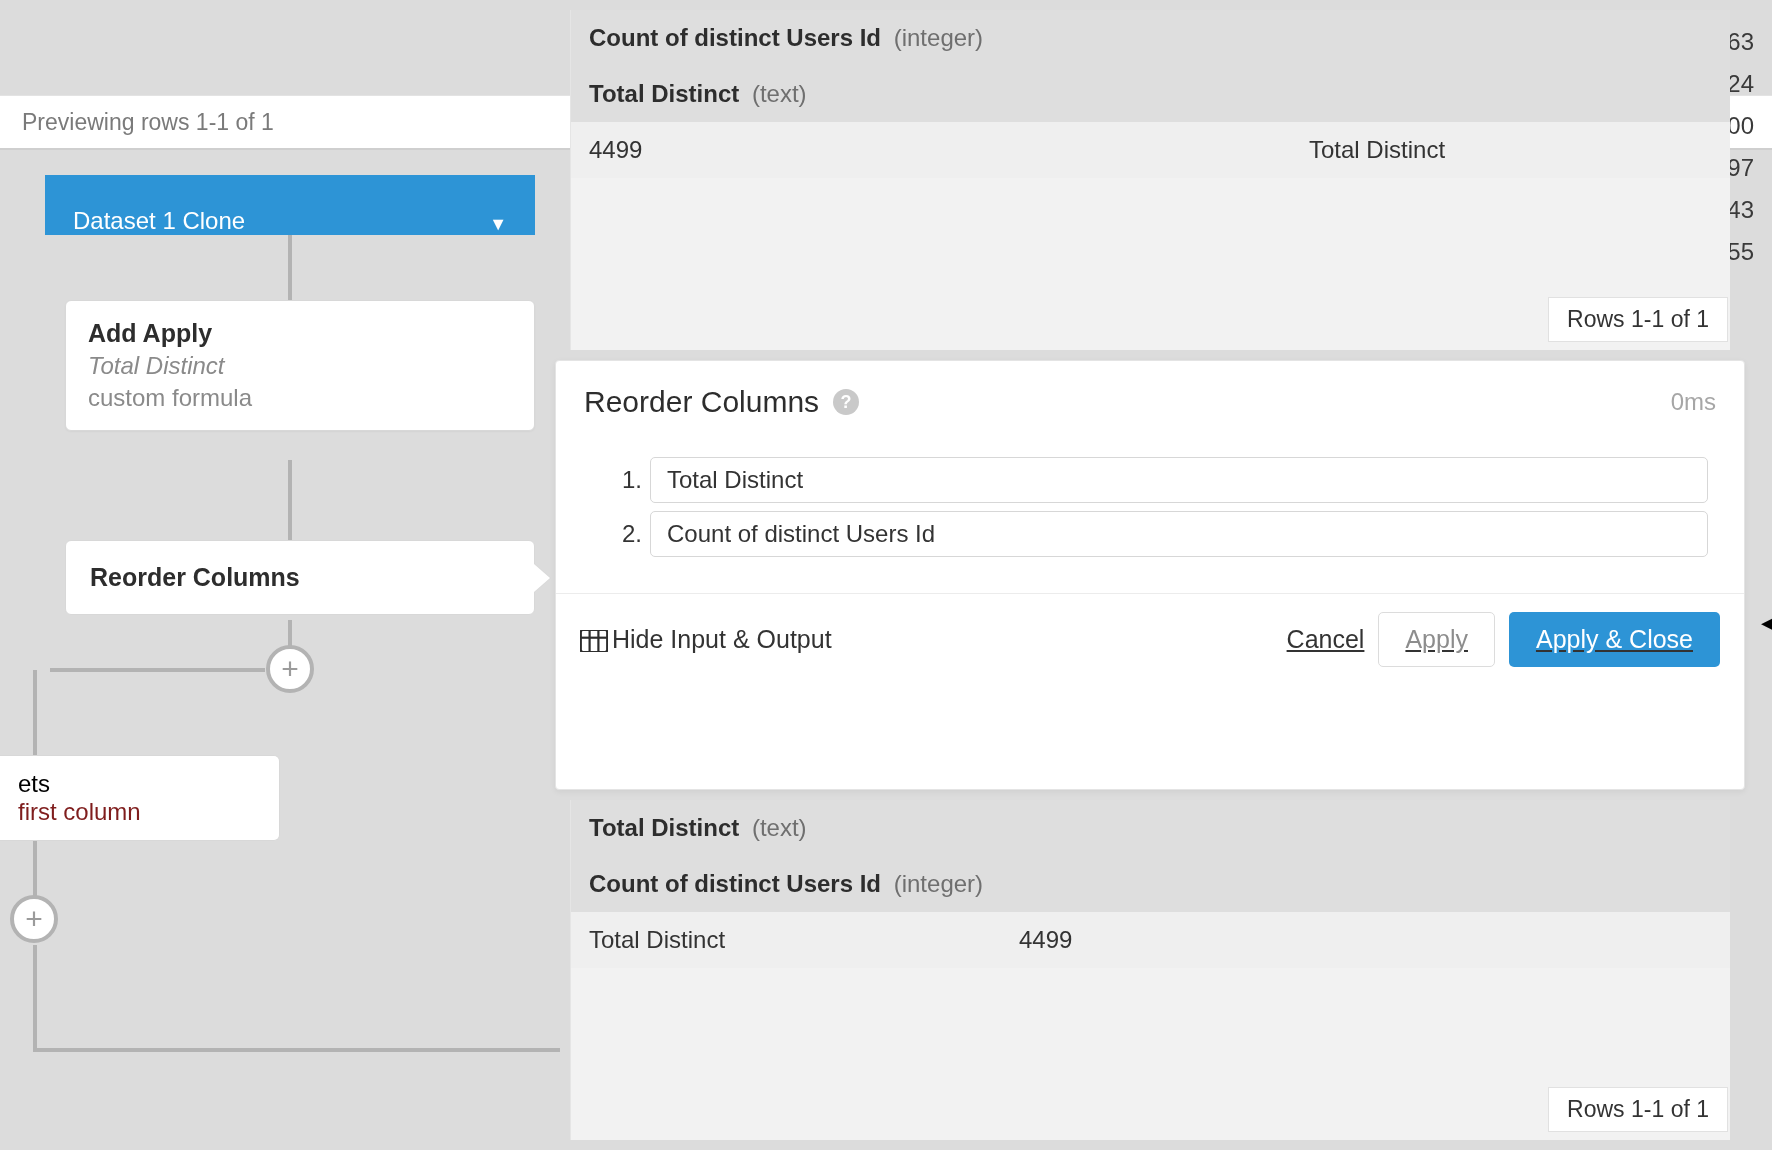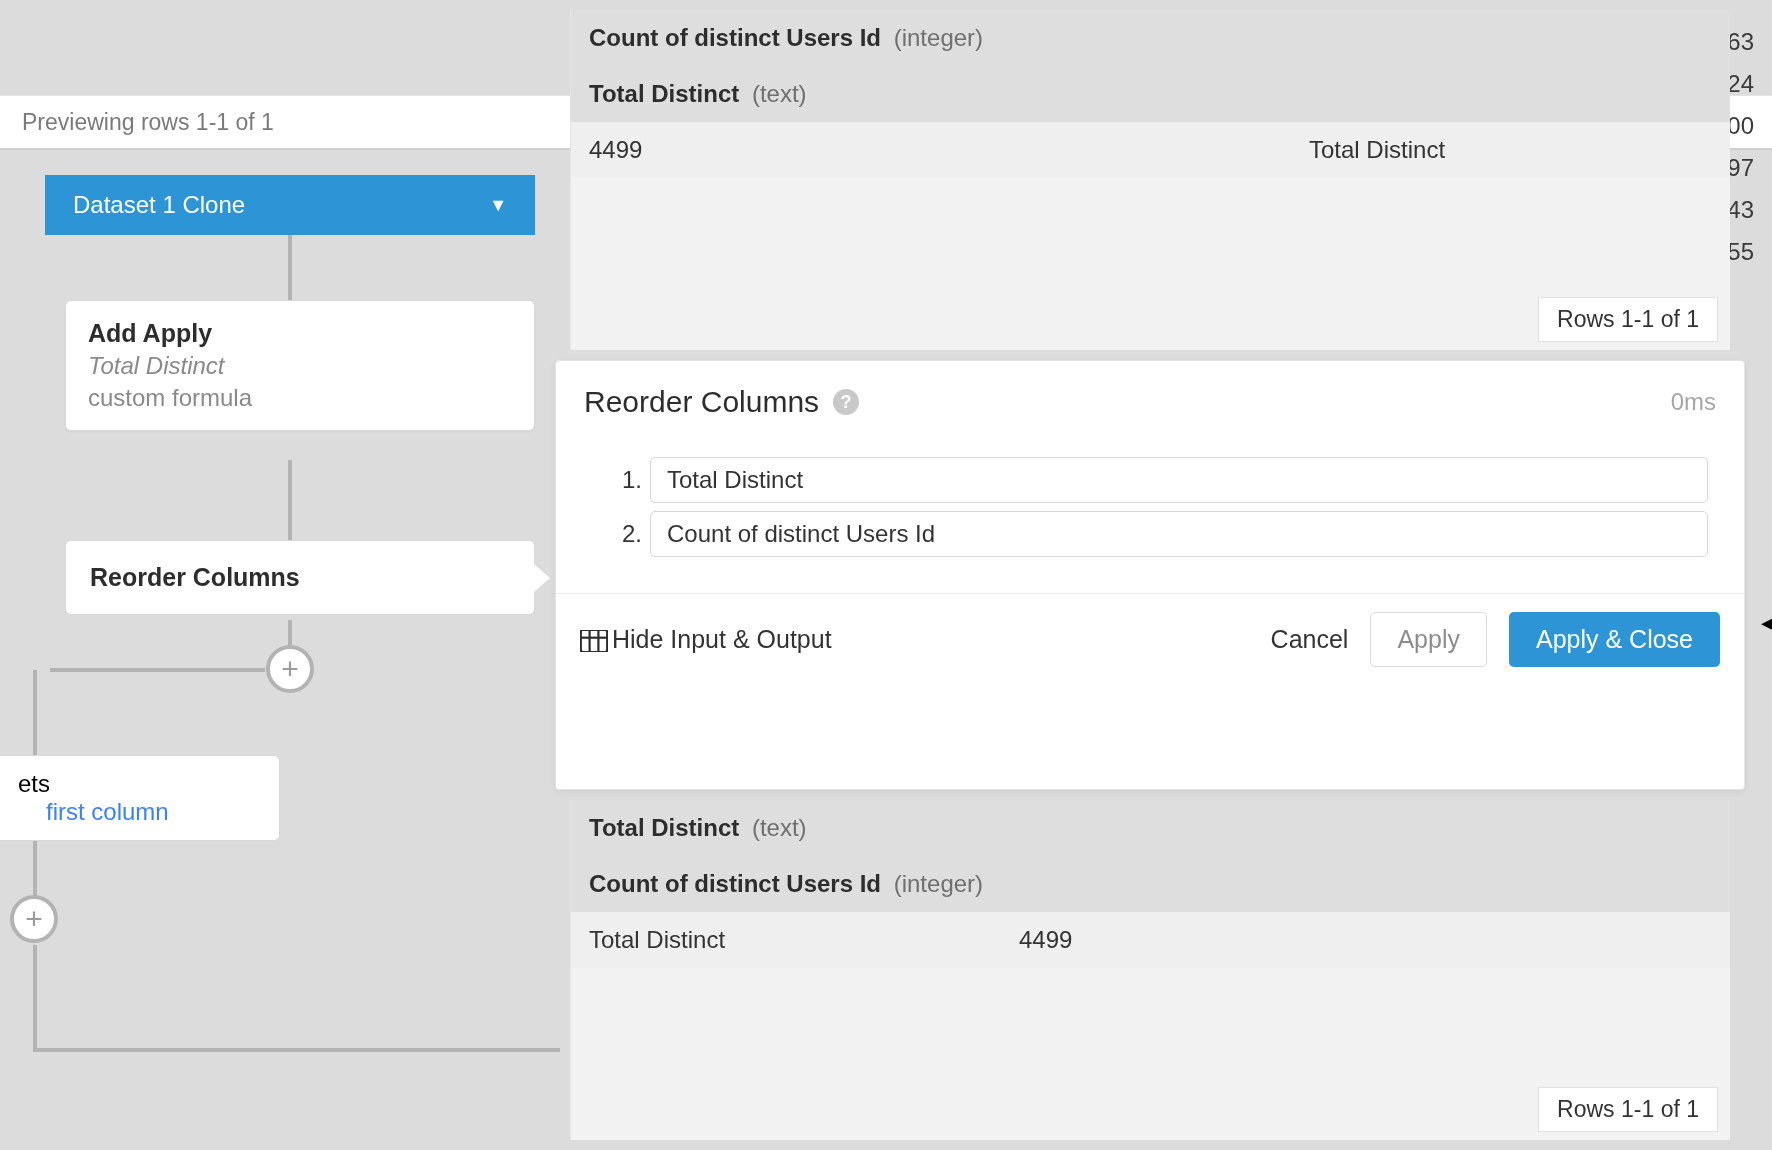--- a/index.html
+++ b/index.html
@@ -90,38 +90,38 @@
   border-top: 14px solid transparent;
   border-bottom: 14px solid transparent;
   filter: drop-shadow(1px 0 0 #d8d8d8);
 }
 
 .dataset-chip {
   position: absolute;
   background: #2d94d6;
   color: #fff;
   display: flex;
-  align-items: center;
+  align-items: flex-end;
   justify-content: space-between;
   padding: 0 28px;
   font-size: 24px;
   height: 60px;
   border-radius: 0;
 }
 .dataset-chip .chev { color: #fff; font-size: 18px; }
 
 .small-card {
   position: absolute;
   background: #fff;
   border: 1px solid #d8d8d8;
   border-radius: 6px;
   padding: 14px 18px;
 }
 .small-card .t1 { font-size: 24px; color: #000000; }
-.small-card .t2 { font-size: 24px; color: #3b82f6; margin-left: 28px; }
+.small-card .t2 { font-size: 24px; color: #7f1d1d; }
 
 
 .sidebar-values {
   position: absolute;
   right: 0; top: 28px;
   width: 58px;
   display: flex;
   flex-direction: column;
   gap: 14px;
   font-size: 24px;
@@ -154,21 +154,21 @@
 .tbl .hdr .type { font-weight: 400; color: #6f6f6f; margin-left: 6px; }
 .tbl .row {
   display: flex;
   background: #efefef;
   font-size: 24px;
   color: #333;
 }
 .tbl .row .cell { padding: 14px 18px; }
 .rows-badge {
   position: absolute;
-  right: 12px;
+  right: 2px;
   bottom: 8px;
   background: #fff;
   border: 1px solid #e1e1e1;
   padding: 8px 18px;
   font-size: 23px;
   color: #333;
 }
 
 
 .panel {
@@ -234,21 +234,22 @@
 }
 .tbl-icon {
   width: 28px; height: 22px;
   display: inline-block;
 }
 .tbl-icon svg { width: 100%; height: 100%; }
 .foot-right {
   margin-left: auto;
   display: flex;
   align-items: center;
-  gap: 22px;
+  gap: 14px;
+  text-decoration: underline;
 }
 .link-btn {
   font-size: 25px;
   color: #333;
   background: none;
   border: none;
   cursor: pointer;
 }
 .btn {
   font-size: 25px;

